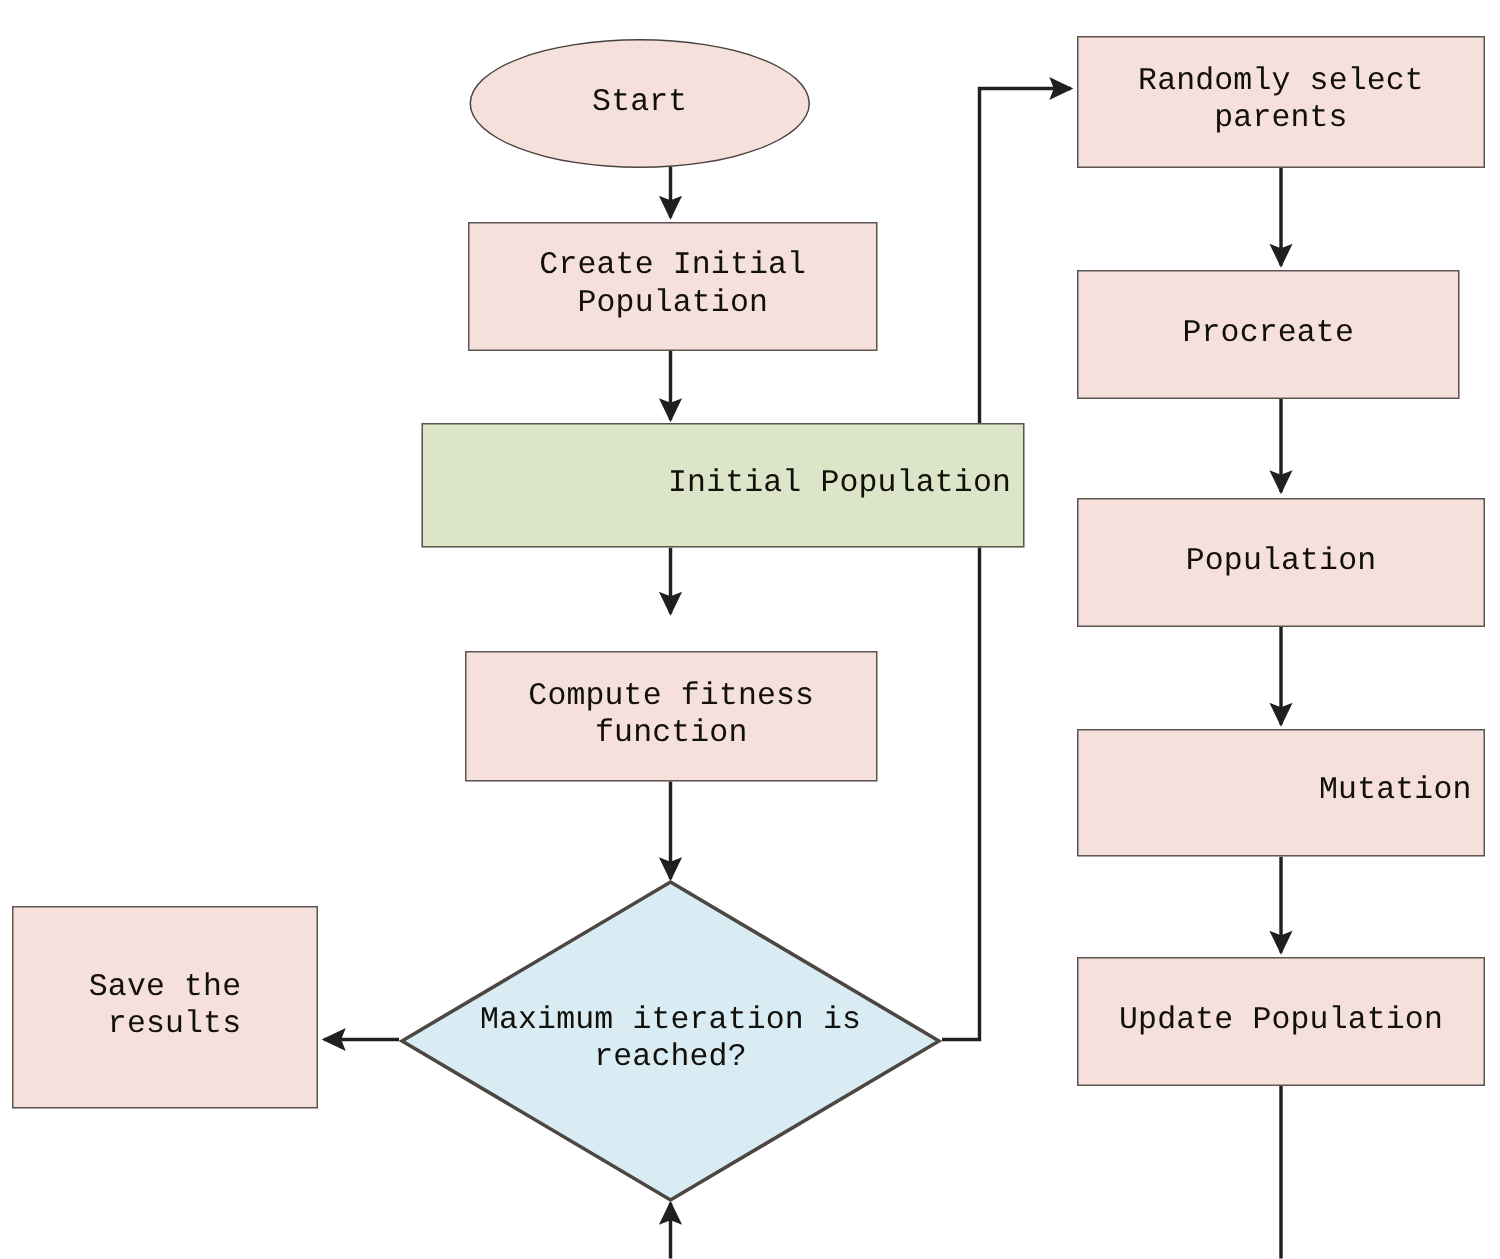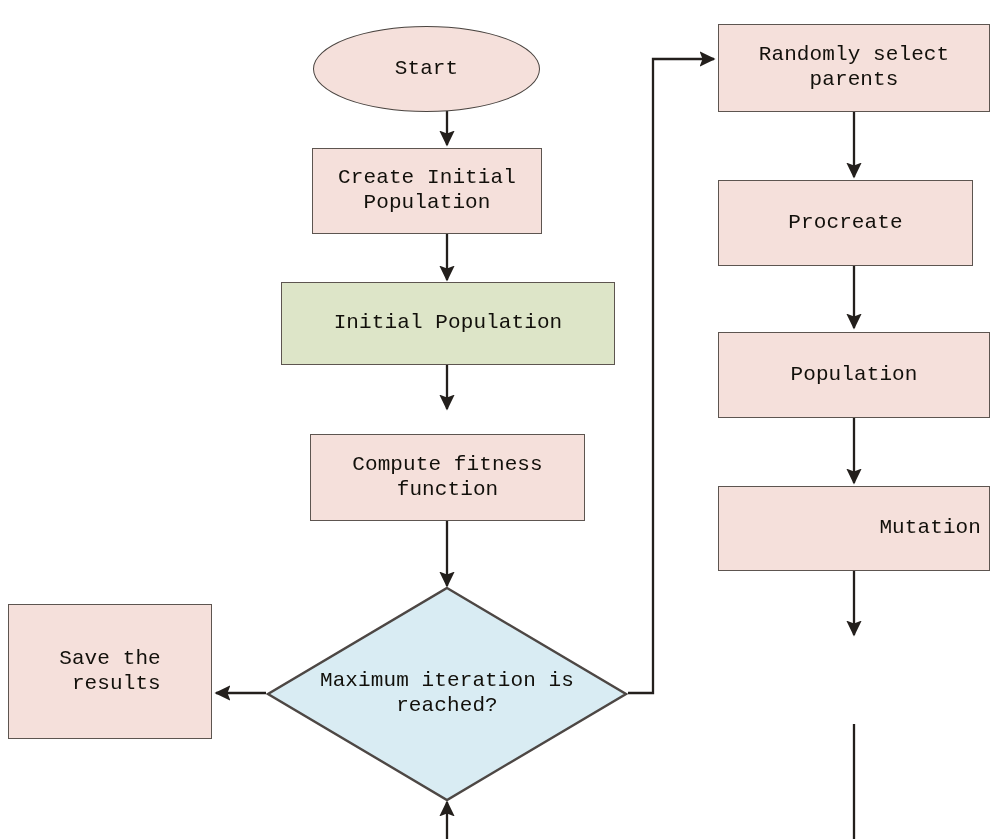--- a/index.html
+++ b/index.html
@@ -109,26 +109,26 @@
       <path d="M 854 555 L 854 619" marker-end="url(#arrowhead)"></path>
 
       <path d="M 854 708 L 854 831 L 447 831 L 447 786" marker-end="url(#arrowhead)"></path>
     </g>
   </svg>
 
   <div class="node node-ellipse" style="left:313px; top:10px; width:227px; height:86px; background:#f5e0db;">
     <span class="node-label">Start</span>
   </div>
 
-  <div class="node node-box" style="left:312px; top:132px; width:230px; height:86px; background:#f5e0db;">
+  <div class="node node-box" style="left:312px; top:132px; width:273px; height:86px; background:#f5e0db;">
     <span class="node-label">Create Initial
 Population</span>
   </div>
 
-  <div class="node node-box" style="left:281px; top:266px; width:334px; height:83px; background:#dde5c8;">
+  <div class="node node-box" style="left:281px; top:266px; width:402px; height:83px; background:#dde5c8;justify-content:flex-end;">
     <span class="node-label">Initial Population</span>
   </div>
 
   <div class="node node-box" style="left:310px; top:396px; width:275px; height:87px; background:#f5e0db;margin-top:22px;">
     <span class="node-label">Compute fitness
 function</span>
   </div>
 
   <div class="node node-diamond" style="left:266px; top:570px; width:362px; height:216px;">
     <svg class="diamond-shape" viewBox="0 0 362 216" preserveAspectRatio="none">
@@ -153,14 +153,17 @@
   </div>
 
   <div class="node node-box" style="left:718px; top:316px; width:272px; height:86px; background:#f5e0db;">
     <span class="node-label">Population</span>
   </div>
 
   <div class="node node-box" style="left:718px; top:470px; width:272px; height:85px; background:#f5e0db;justify-content:flex-end;">
     <span class="node-label">Mutation</span>
   </div>
 
+  <div class="node node-box" style="left:718px; top:622px; width:272px; height:86px; background:#f5e0db;">
+    <span class="node-label">Update Population</span>
+  </div>
 
 </div>
 
 </body></html>

